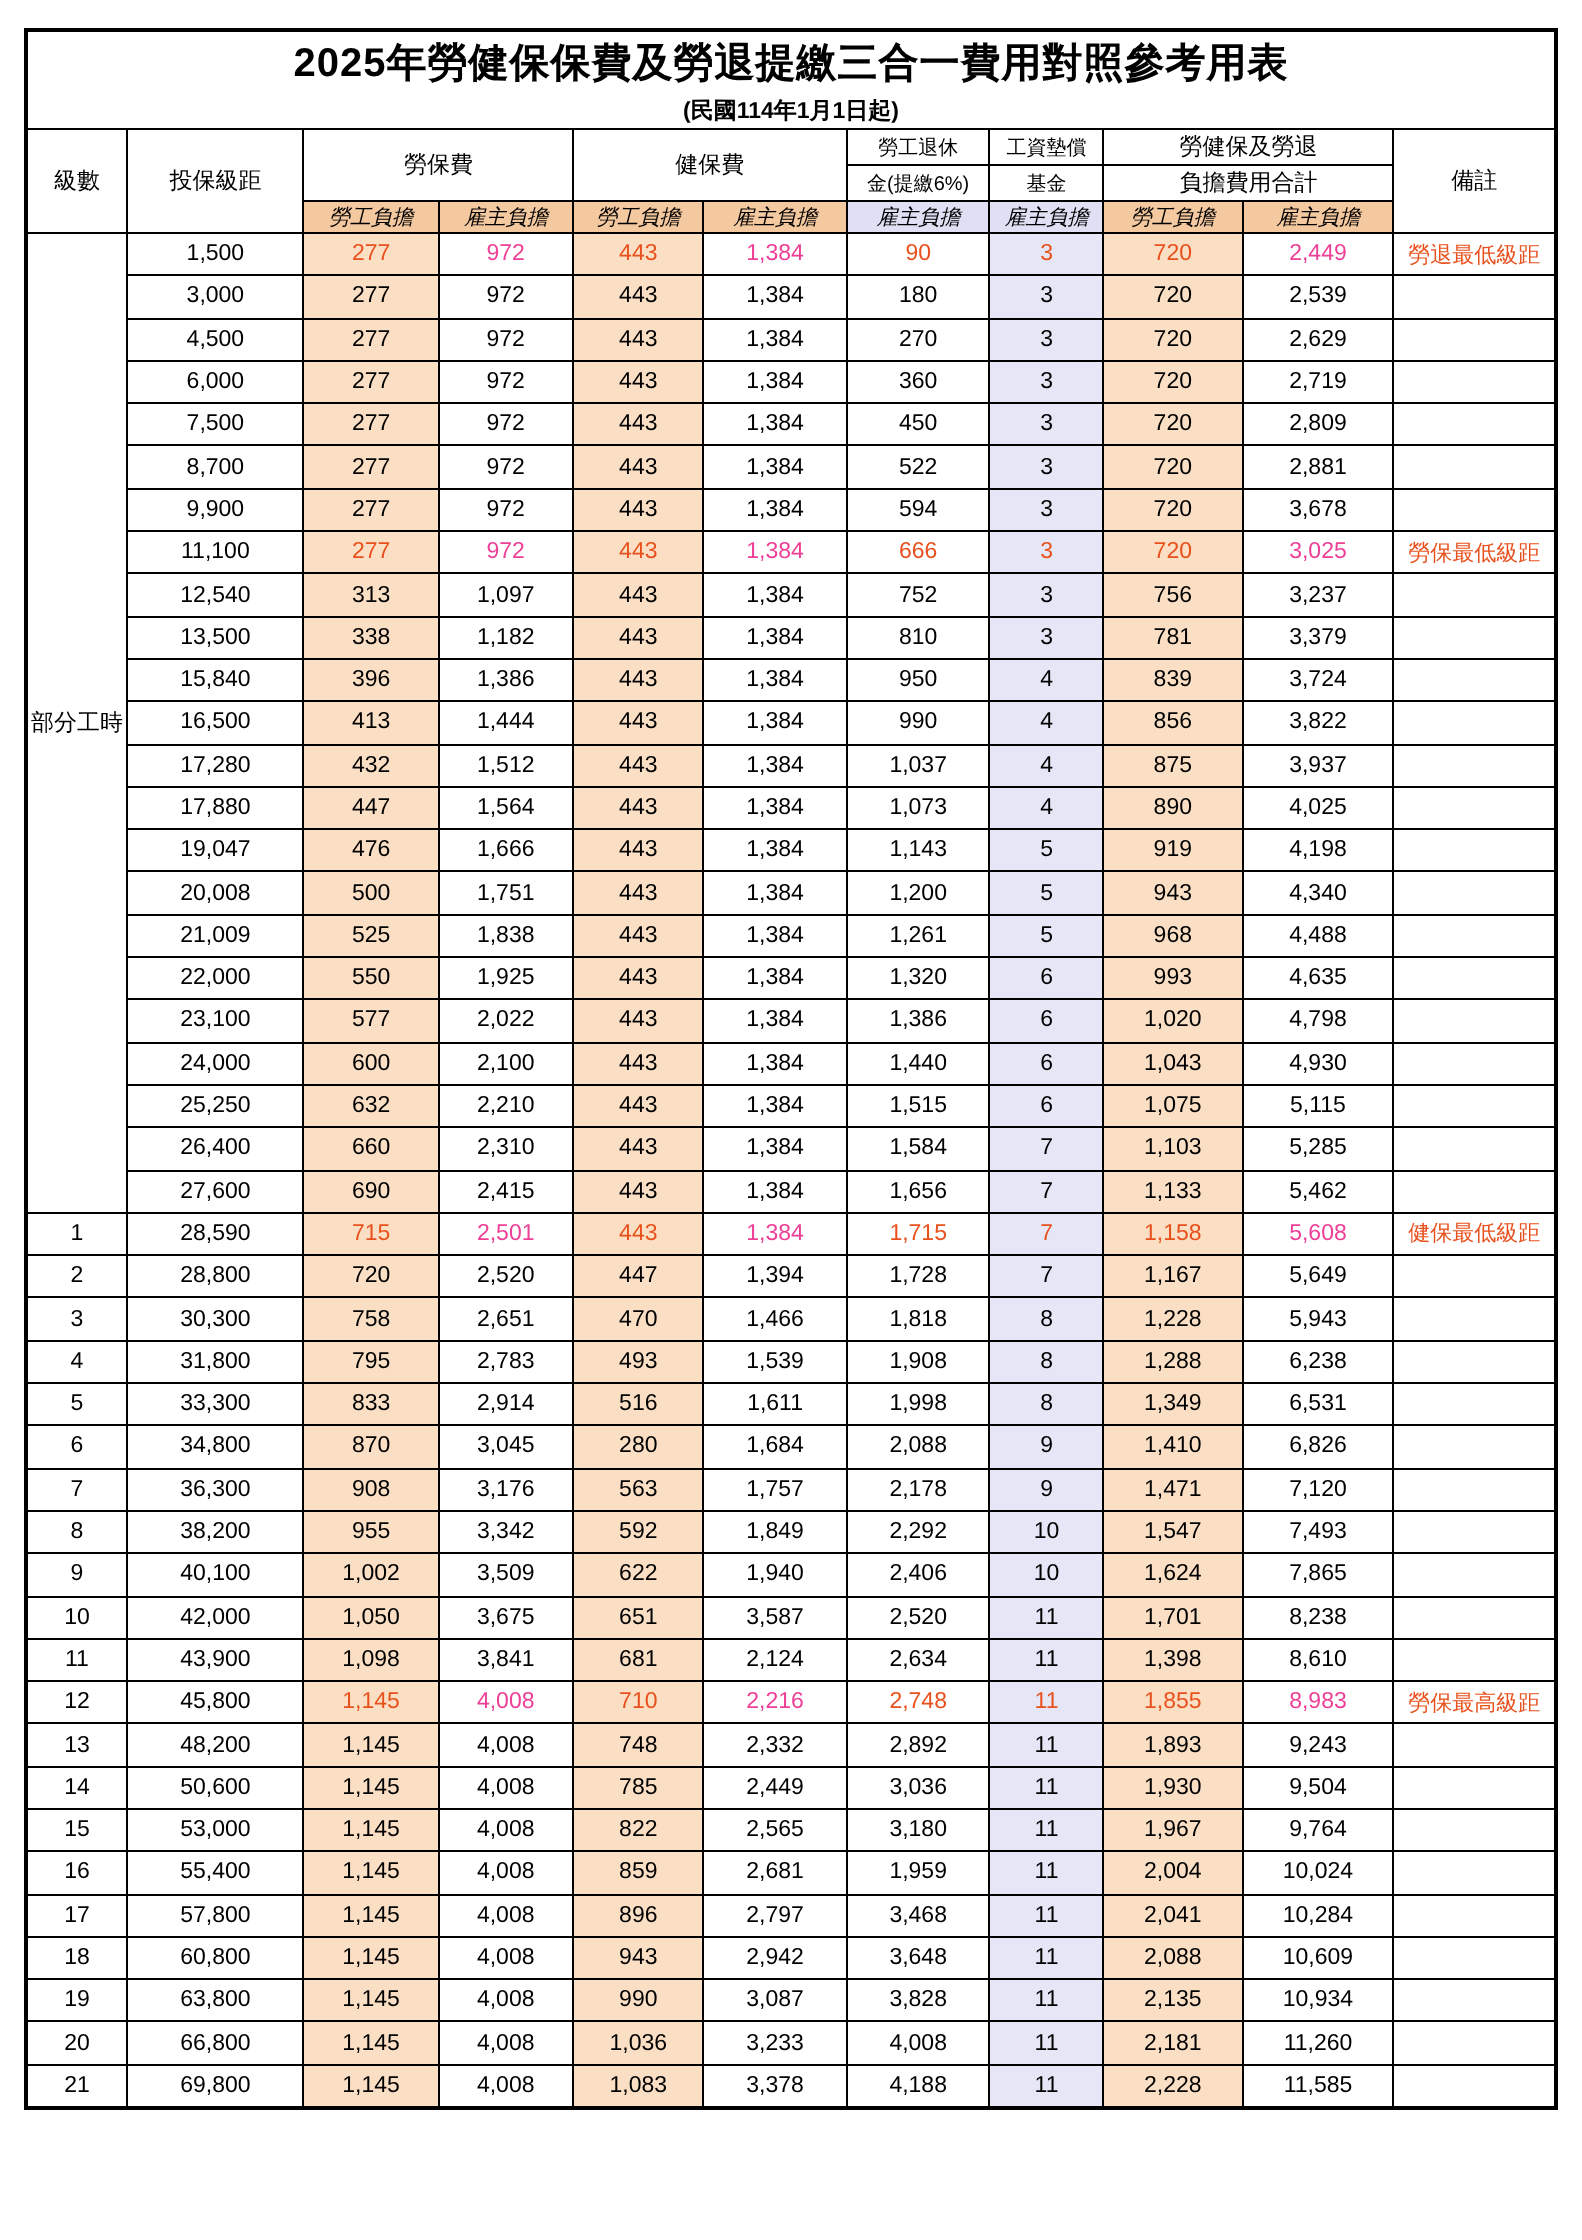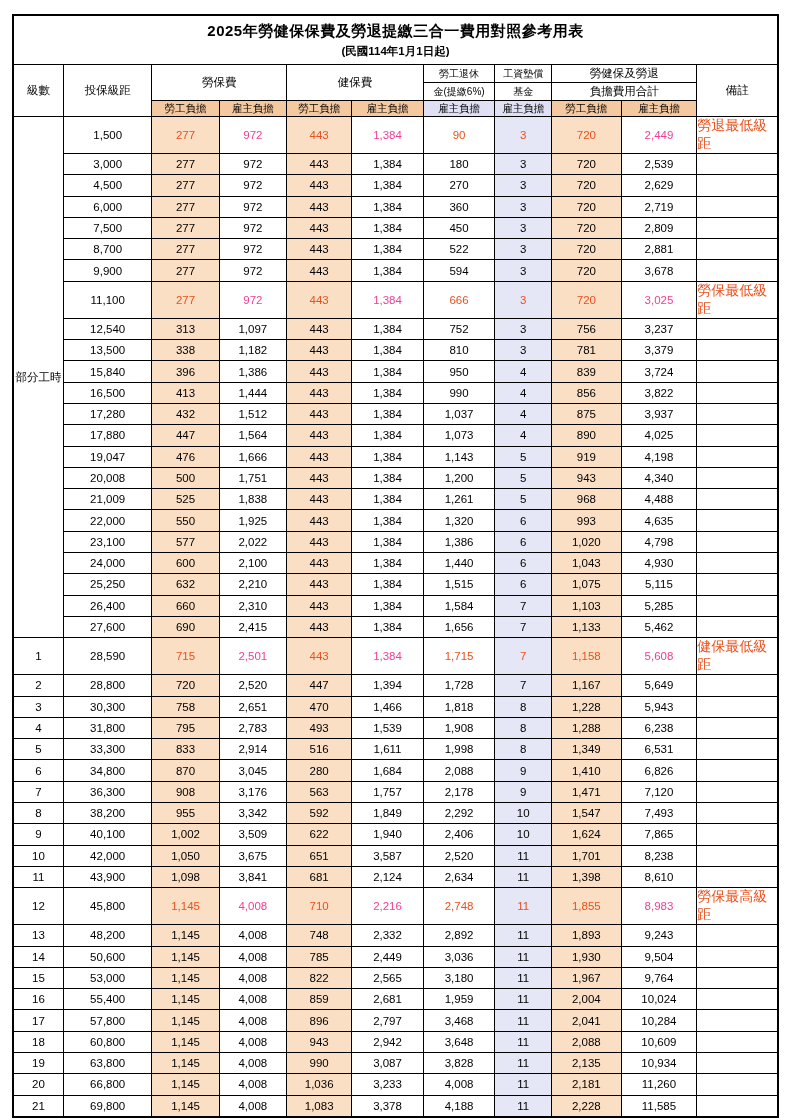--- a/index.html
+++ b/index.html
@@ -1,36 +1,36 @@
 <!DOCTYPE html>
 <html><head>
 <meta charset="utf-8">
 <style>
   html,body{margin:0;padding:0;background:#fff;}
   body{width:791px;height:1120px;font-family:"Liberation Sans","DejaVu Sans",sans-serif;color:#000;}
   .page{width:791px;height:1120px;box-sizing:border-box;padding:14px 12px 6px 12px;}
   table.main{border-collapse:collapse;width:767px;table-layout:fixed;border:2px solid #000;}
   table.main td,table.main th{border:1px solid #000;padding:0;font-weight:normal;}
   .title-cell{height:48px;text-align:center;vertical-align:middle;padding:4px 0 5px 0;}
-  .title1{font-size:15px;font-weight:bold;letter-spacing:.5px;}
+  .title1{font-size:20px;font-weight:bold;letter-spacing:.5px;}
   .title2{font-size:11.5px;font-weight:bold;margin-top:3px;}
   .hdr{text-align:center;vertical-align:middle;font-size:11.5px;height:17px;}
   .hdr2{font-size:10px;}
-  .hsub{font-size:10.5px;text-align:center;vertical-align:middle;height:15px;}
+  .hsub{font-size:10.5px;text-align:center;vertical-align:middle;height:15px;font-style:italic;}
   .o-head{background:#f5c9a0;}
   .b-head{background:#dfe0f3;}
   .w-head{background:#fff;}
   td.num{text-align:center;vertical-align:middle;font-size:11.5px;height:20.3px;}
   td.level{text-align:center;vertical-align:middle;font-size:11.5px;font-weight:bold;}
   .c-orange{background:#fbdfc4;}
   .c-blue{background:#e6e7f6;}
   .c-white{background:#ffffff;}
   .red{color:#e8511d;}
   .pink{color:#ee3f96;}
-  .note{font-size:14px;color:#e8511d;text-align:left;vertical-align:middle;}
+  .note{font-size:11px;color:#e8511d;text-align:center;vertical-align:middle;}
   .vert-label{writing-mode:horizontal-tb;text-align:center;vertical-align:middle;font-size:11.5px;margin-left:27px;}
   col.c0{width:48px}
   col.c1{width:84px}
   col.c2{width:64px}
   col.c3{width:64px}
   col.c4{width:62px}
   col.c5{width:68px}
   col.c6{width:68px}
   col.c7{width:54px}
   col.c8{width:66px}

